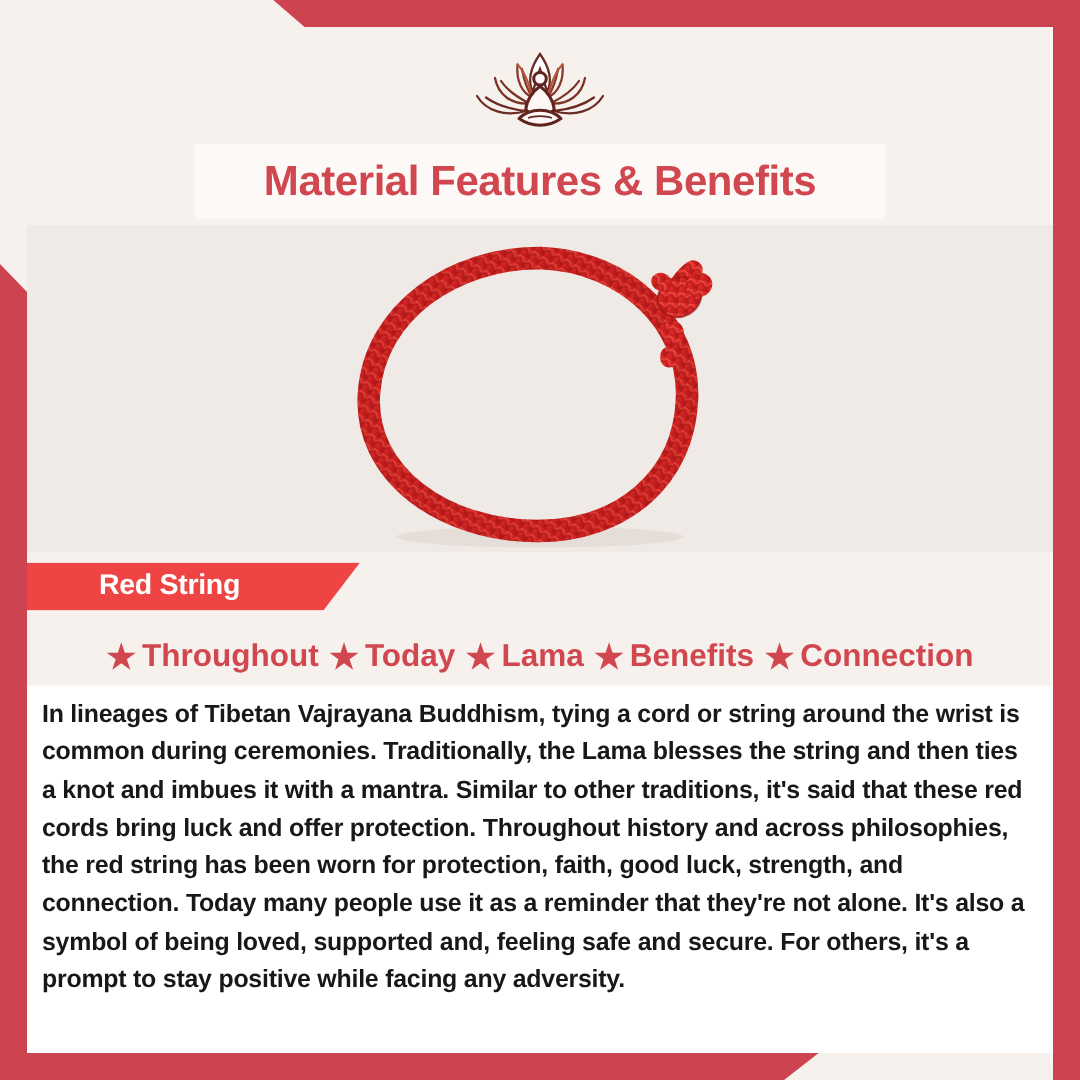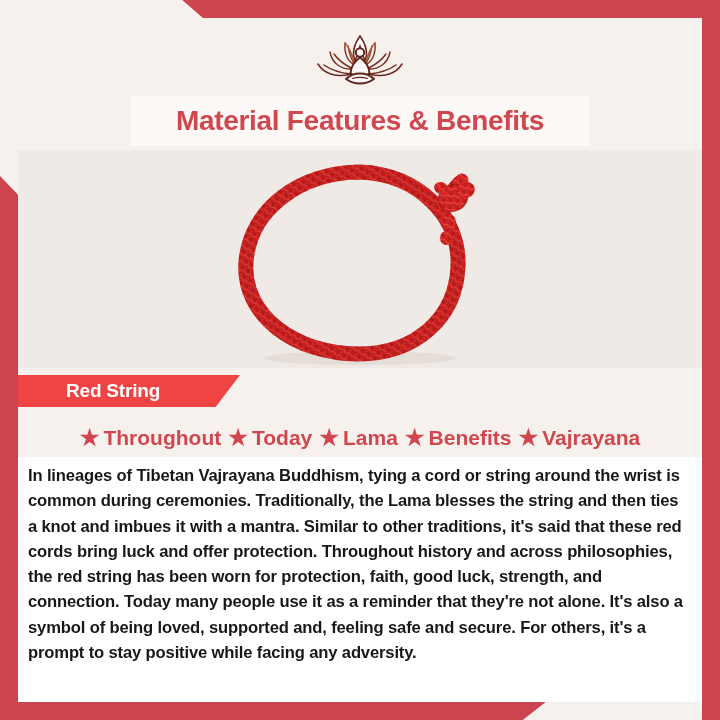--- a/index.html
+++ b/index.html
@@ -297,21 +297,21 @@
     <span class="benefit">
       <span class="star">★</span>
       <span>Lama</span>
     </span>
     <span class="benefit">
       <span class="star">★</span>
       <span>Benefits</span>
     </span>
     <span class="benefit">
       <span class="star">★</span>
-      <span>Vajrayana</span>
+      <span>Connection</span>
     </span>
   </div>
 
   <div class="body-card">
     <p class="body-text">In lineages of Tibetan Vajrayana Buddhism, tying a cord or string around the wrist is common during ceremonies. Traditionally, the Lama blesses the string and then ties a knot and imbues it with a mantra. Similar to other traditions, it's said that these red cords bring luck and offer protection. Throughout history and across philosophies, the red string has been worn for protection, faith, good luck, strength, and connection. Today many people use it as a reminder that they're not alone. It's also a symbol of being loved, supported and, feeling safe and secure. For others, it's a prompt to stay positive while facing any adversity.</p>
   </div>
 
 </div>
 
 </body></html>

